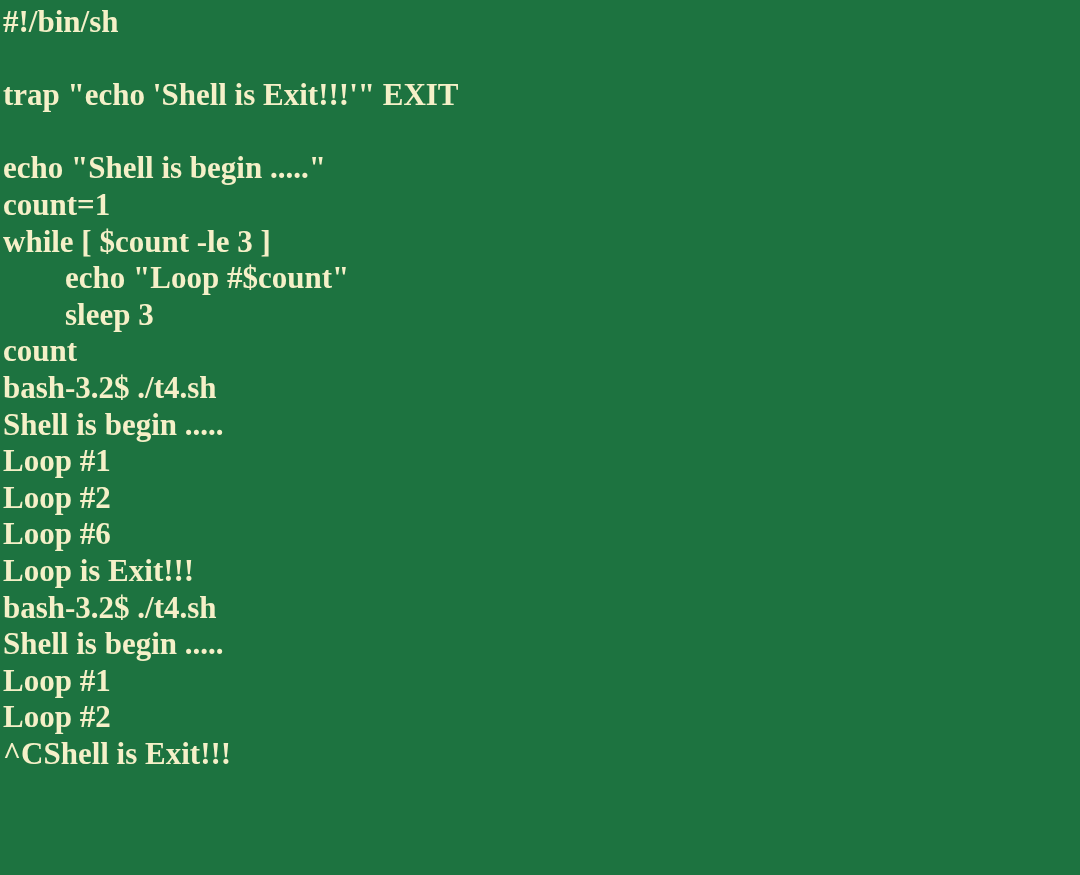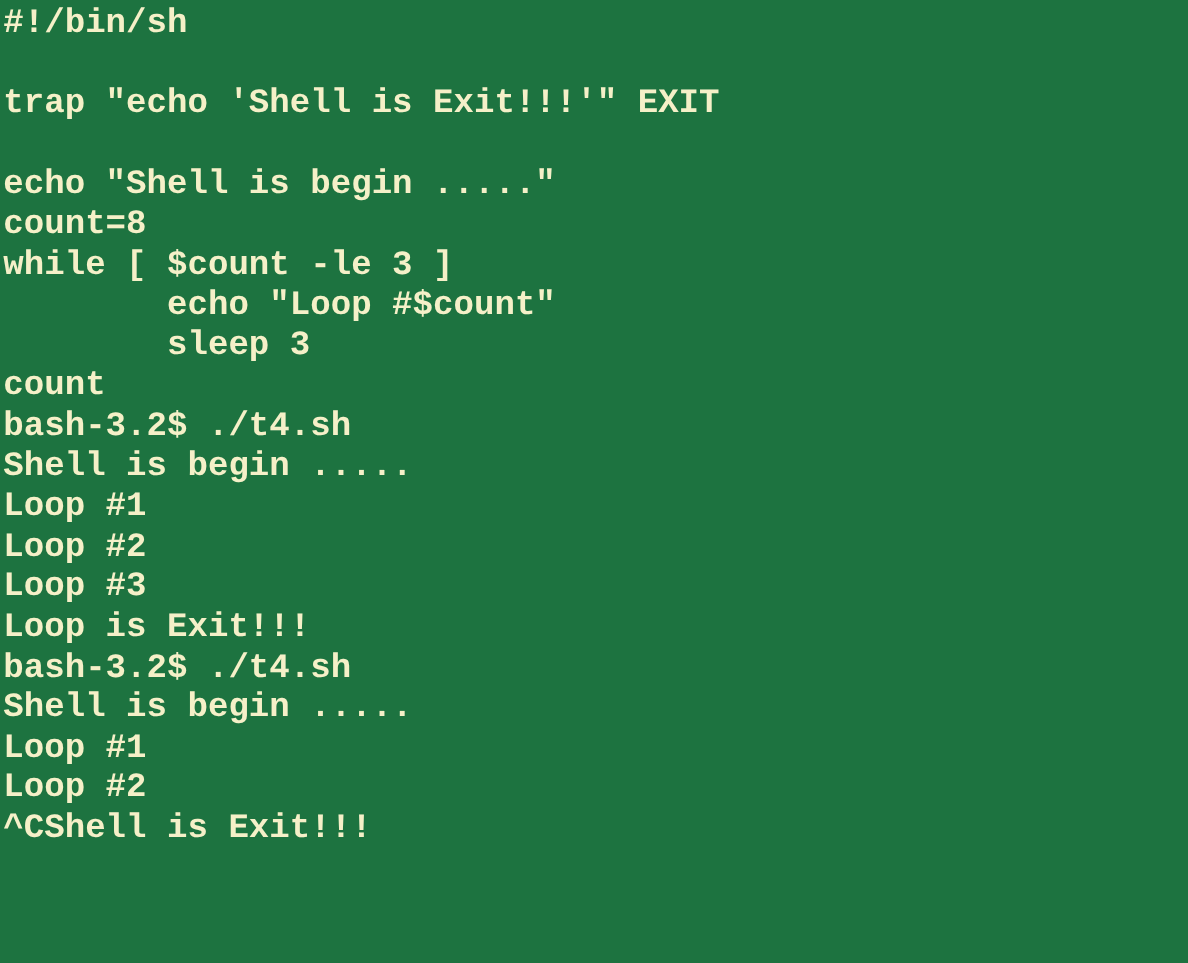--- a/index.html
+++ b/index.html
@@ -23,50 +23,50 @@
     letter-spacing: 0px;
     -webkit-font-smoothing: none;
   }
   .screen {
     display: block;
   }
   .line {
     display: block;
     height: 36.6px;
     white-space: pre;
-    font-family: Liberation Mono, monospace;
+    font-family: Liberation Serif, serif;
     font-size: 31px;
     font-weight: bold;
     color: #f5f0c8;
     line-height: 36.6px;
   }
   .line.blank {
     color: transparent;
   }
 </style>
 </head>
 <body>
 
 <div id="terminal">
   <div class="screen">
       <span class="line">#!/bin/sh</span>
       <span class="line blank"></span>
       <span class="line">trap "echo 'Shell is Exit!!!'" EXIT</span>
       <span class="line blank"></span>
       <span class="line">echo "Shell is begin ....."</span>
-      <span class="line">count=8</span>
+      <span class="line">count=1</span>
       <span class="line">while [ $count -le 3 ]</span>
       <span class="line">        echo "Loop #$count"</span>
       <span class="line">        sleep 3</span>
       <span class="line">count</span>
       <span class="line">bash-3.2$ ./t4.sh</span>
       <span class="line">Shell is begin .....</span>
       <span class="line">Loop #1</span>
       <span class="line">Loop #2</span>
-      <span class="line">Loop #3</span>
+      <span class="line">Loop #6</span>
       <span class="line">Loop is Exit!!!</span>
       <span class="line">bash-3.2$ ./t4.sh</span>
       <span class="line">Shell is begin .....</span>
       <span class="line">Loop #1</span>
       <span class="line">Loop #2</span>
       <span class="line">^CShell is Exit!!!</span>
     </div>
 </div>
 
 </body></html>

